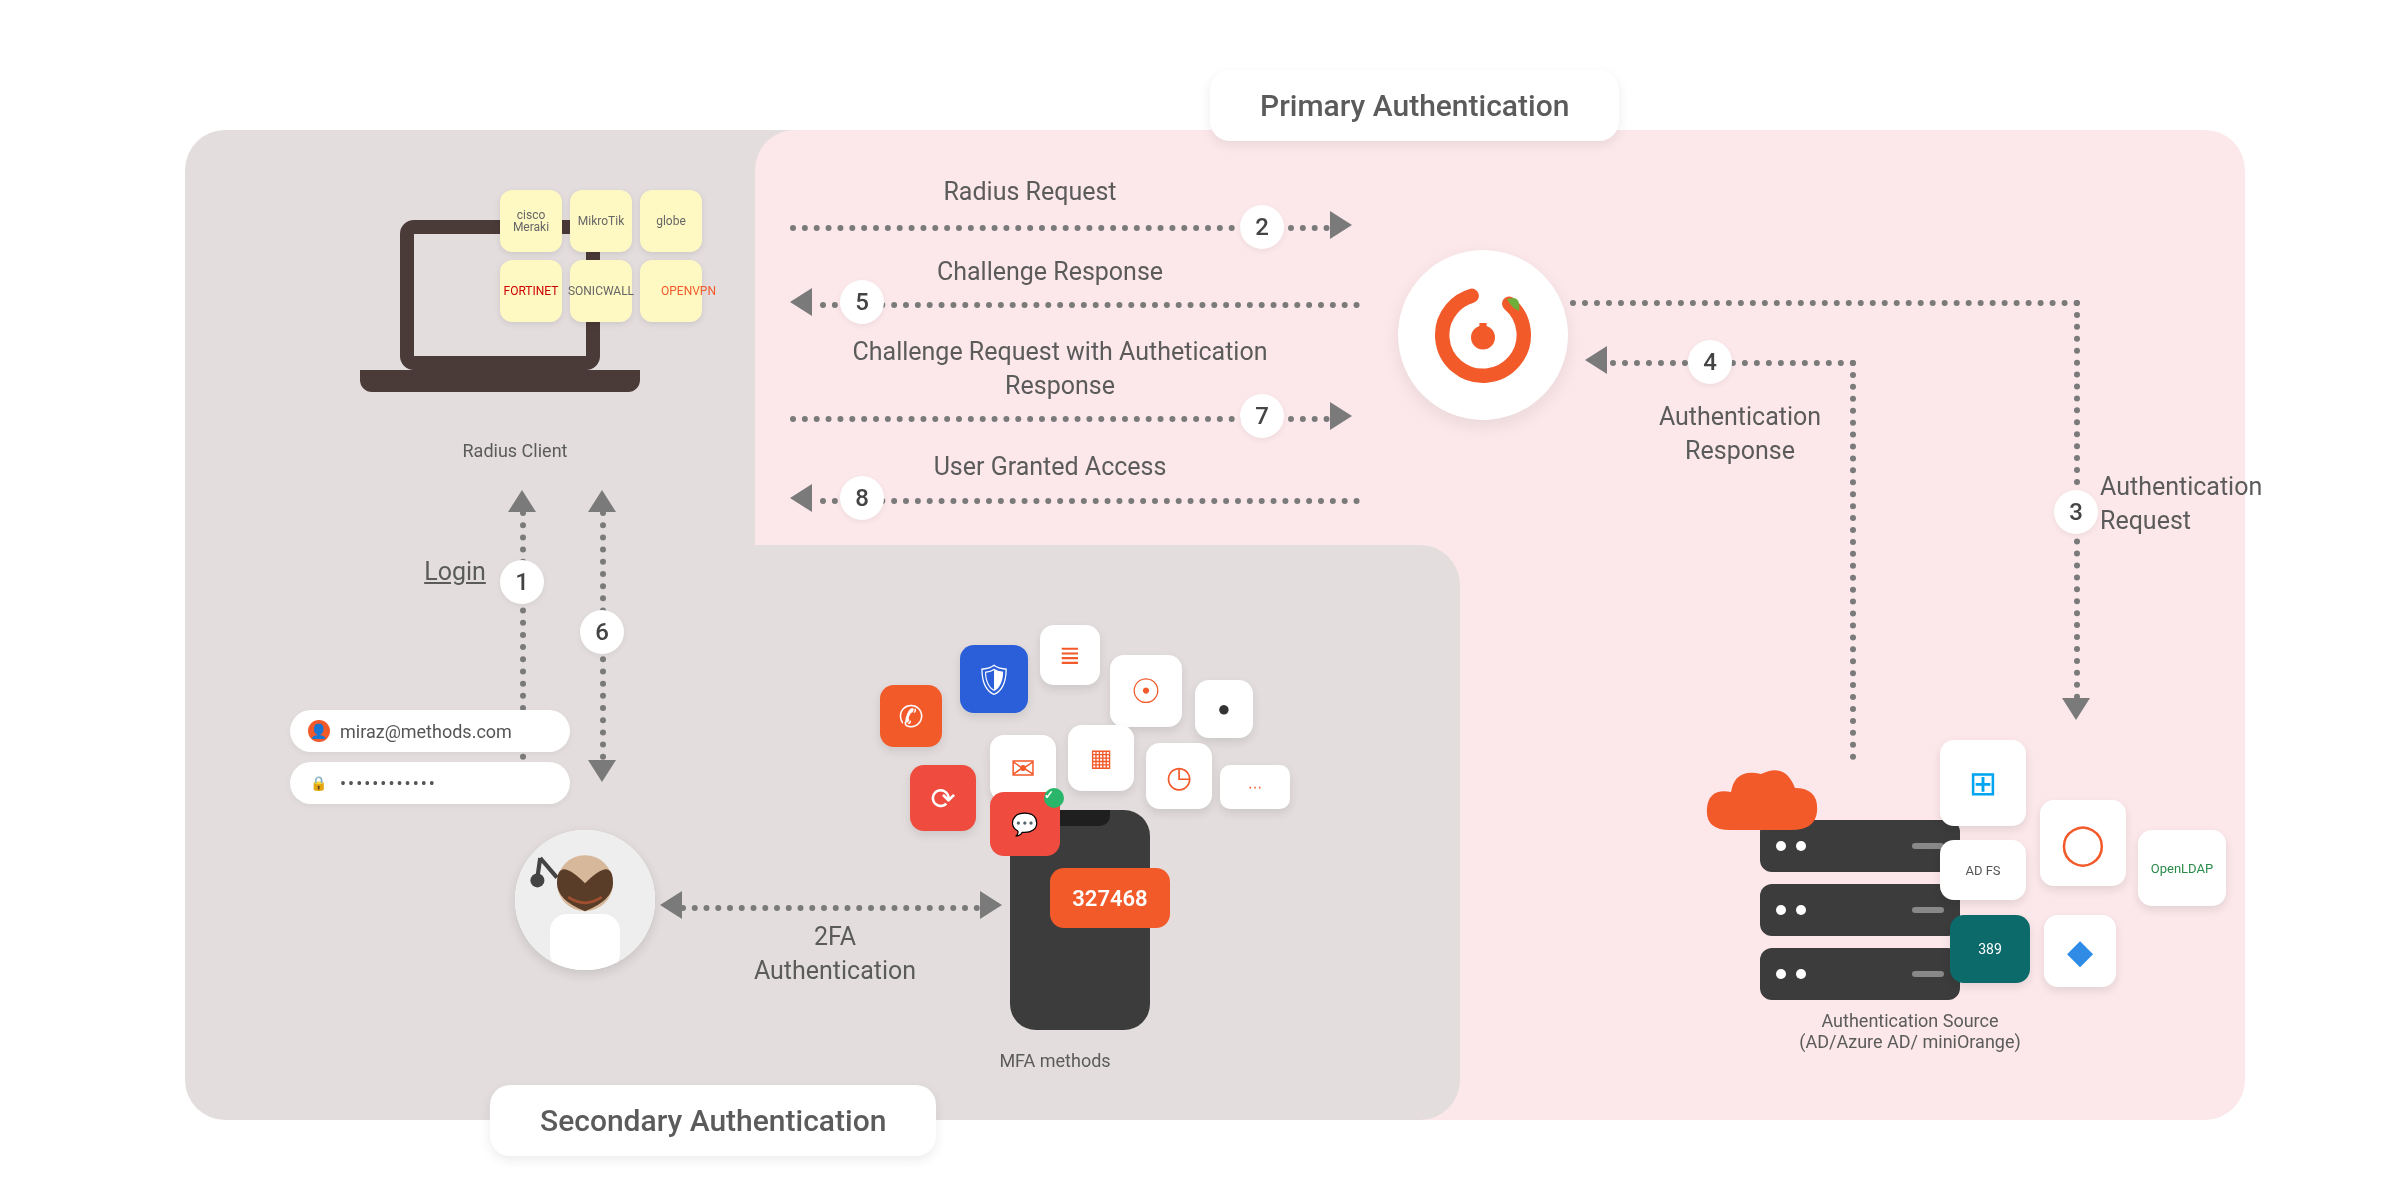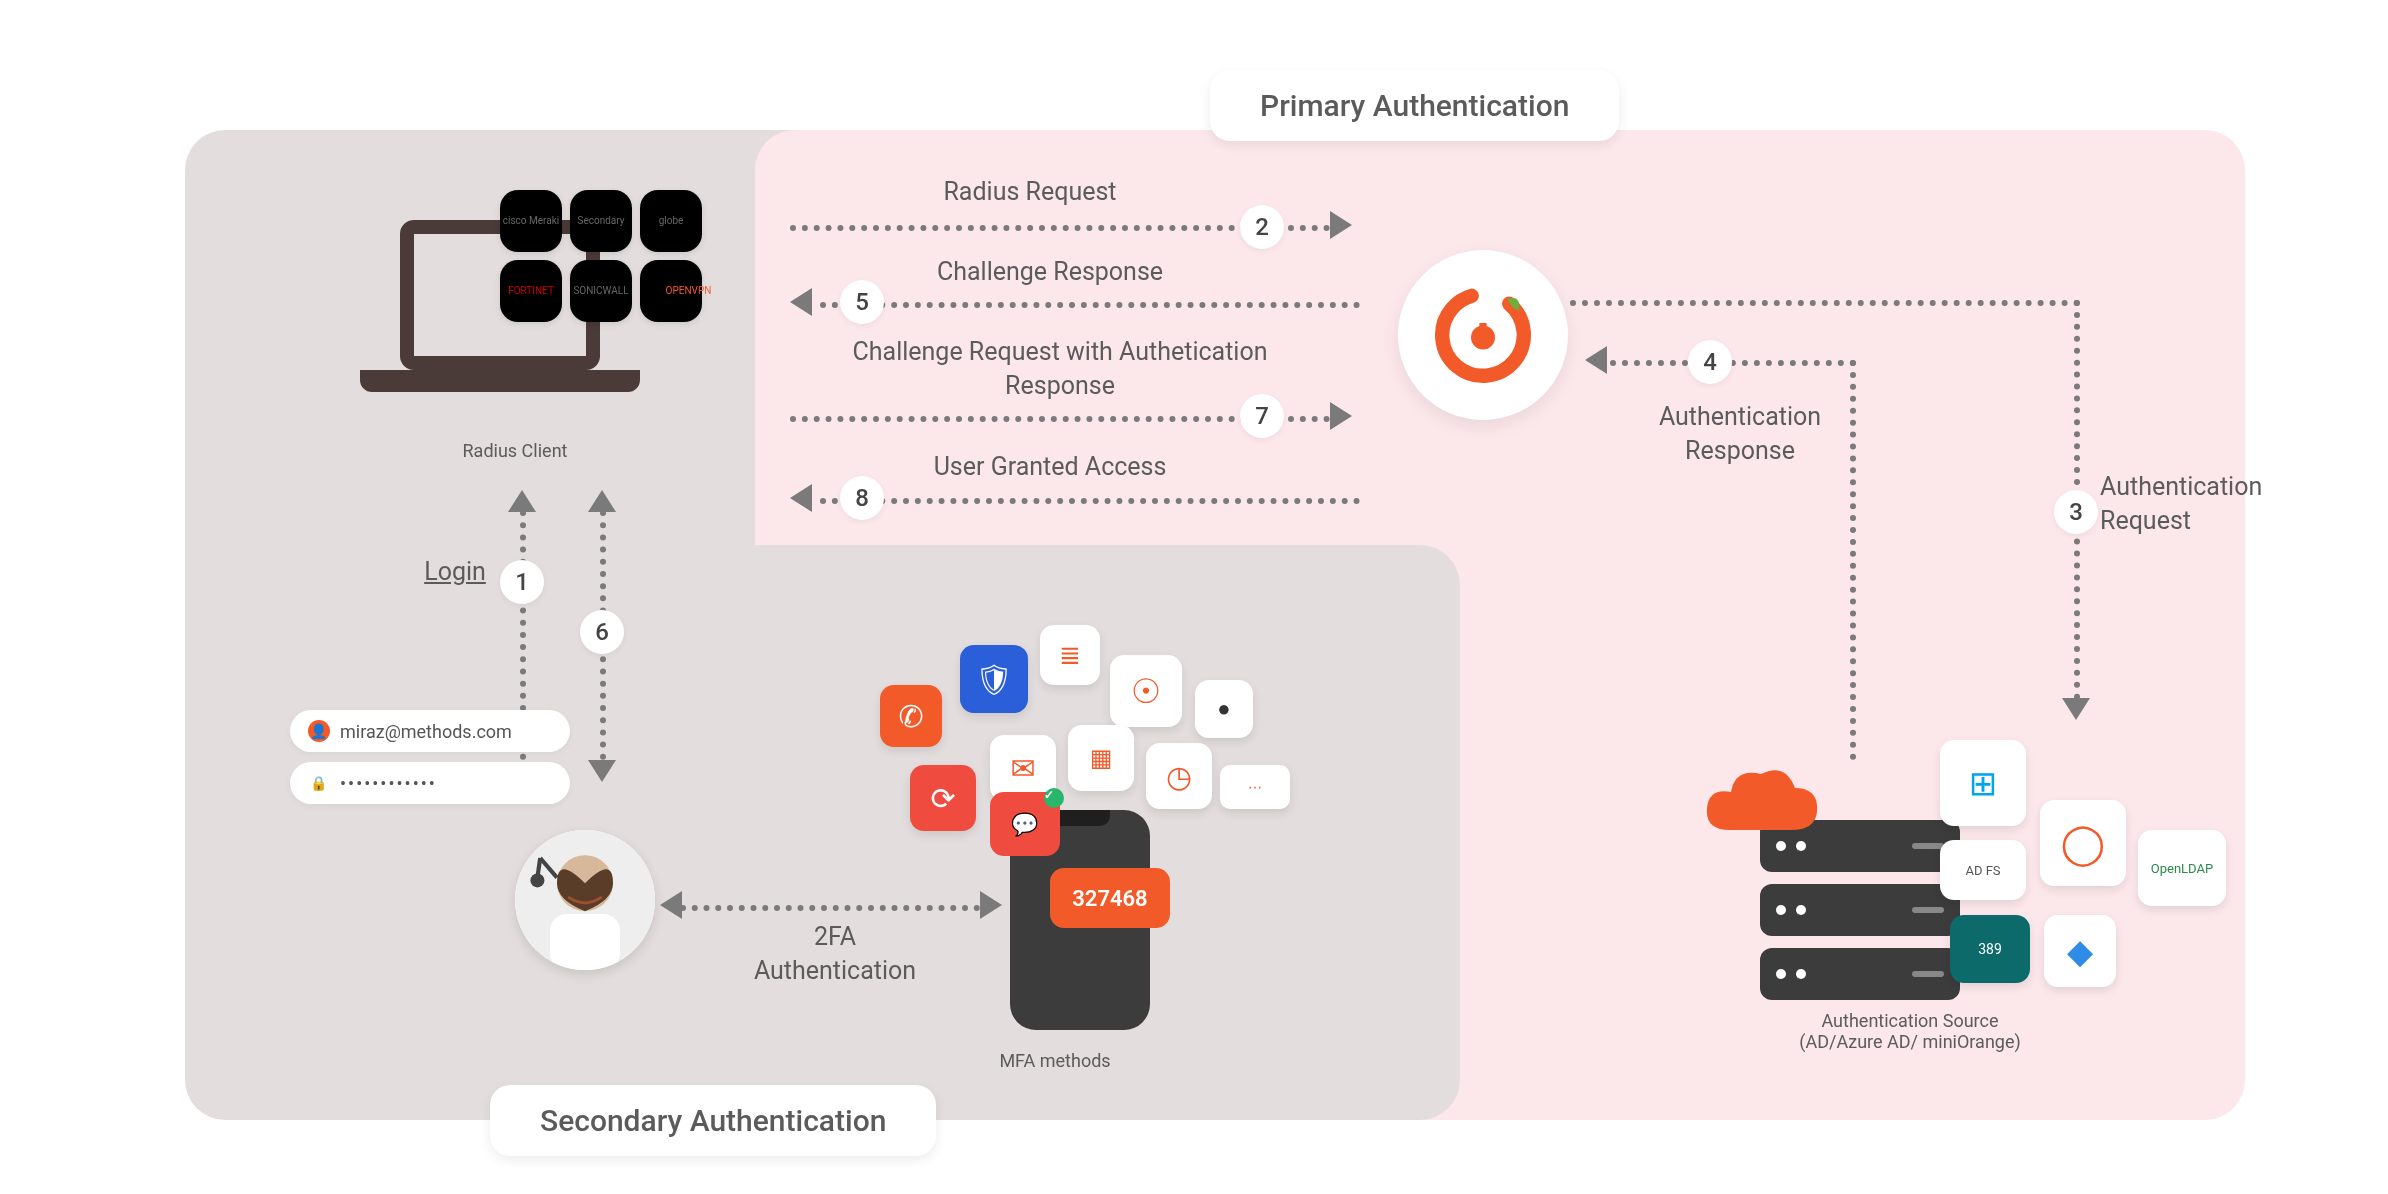--- a/index.html
+++ b/index.html
@@ -124,27 +124,27 @@
   }
   .vendor-grid {
     position: absolute;
     display: grid;
     grid-template-columns: repeat(3, 62px);
     grid-template-rows: repeat(2, 62px);
     gap: 8px;
     z-index: 16;
   }
   .vendor-tile {
-    background: #000000;
-    border-radius: 18px;
+    background: #fef9c3;
+    border-radius: 12px;
     box-shadow: 0 2px 6px rgba(0,0,0,0.1);
     display: flex;
     align-items: center;
     justify-content: center;
-    font-size: 10px;
+    font-size: 12px;
     color: #666;
     text-align: center;
     line-height: 1;
     padding: 2px;
   }
   
   .login-card {
     position: absolute;
     z-index: 16;
     width: 280px;
@@ -273,21 +273,21 @@
 
 <div class="label-pill" style="left:1210px; top:70px;">Primary Authentication</div>
 <div class="label-pill" style="left:490px; top:1085px;">Secondary Authentication</div>
 
 <div class="laptop" style="left:400px; top:220px;">
   <div class="screen"></div>
   <div class="base"></div>
 </div>
 <div class="vendor-grid" style="left:500px; top:190px;">
   <div class="vendor-tile">cisco Meraki</div>
-  <div class="vendor-tile">Secondary</div>
+  <div class="vendor-tile">MikroTik</div>
   <div class="vendor-tile">globe</div>
   <div class="vendor-tile" style="color:#c00;">FORTINET</div>
   <div class="vendor-tile">SONICWALL</div>
   <div class="vendor-tile" style="color:#f25a2a;padding-left:37px;">OPENVPN</div>
 </div>
 <div class="node-label" style="left:415px; top:440px; width:200px;">Radius Client</div>
 
 <div class="login-card" style="left:290px; top:710px;">
   <div class="login-row">
     <span class="ic" style="background:#f25a2a;color:#fff;">👤</span>

